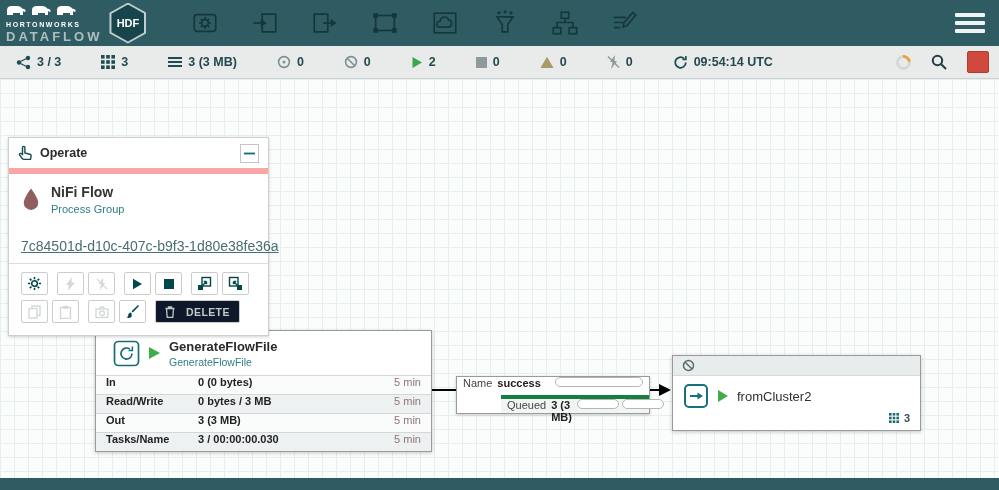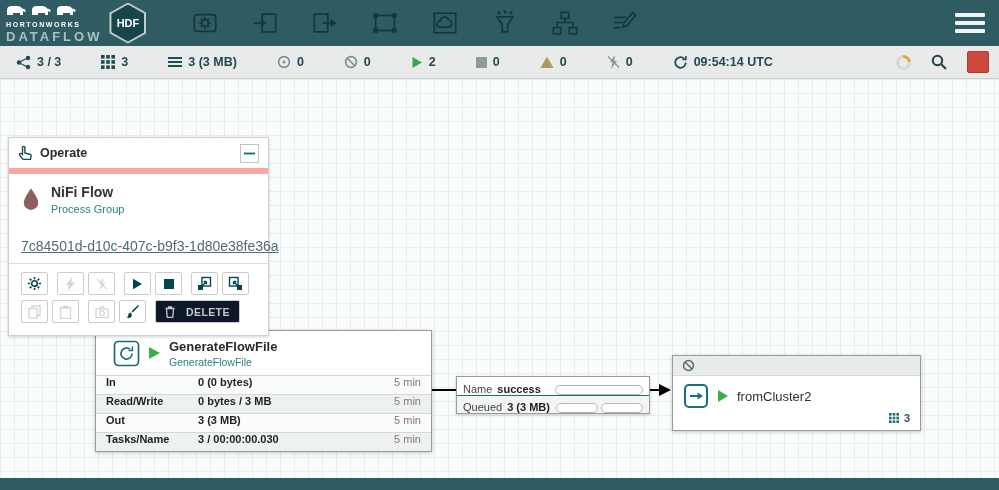--- a/index.html
+++ b/index.html
@@ -81,22 +81,22 @@
   .srow { display:flex; height:19px; padding:0 10px; border-top:1px solid #d6d6d6; font-size:11px; }
   .srow:nth-child(odd) { background:#fafbfb; }
   .srow:nth-child(even){ background:#eef1f1; }
   .slabel { width:92px; font-weight:bold; color:#222; }
   .sval { font-weight:bold; color:#222; }
   .swin { margin-left:auto; color:#8e7676; }
 
   
   .clabel { position:absolute; left:456px; top:297px; width:194px; background:#fff; border:1px solid #9a9a9a;
             box-shadow:0 1px 3px rgba(0,0,0,.2); z-index:2; cursor:pointer; }
-  .crow { display:flex; align-items:flex-end; height:18px; padding:0 6px; gap:5px; font-size:11px; }
-  .crow + .crow { border-top:1px solid #15803d; background:#f3f5f5; }
+  .crow { display:flex; align-items:flex-start; height:18px; padding:0 6px; gap:5px; font-size:11px; }
+  .crow + .crow { border-top:4px solid #15803d; background:#f3f5f5;margin-left:44px; }
   .cl { color:#444; }
   .cv { font-weight:bold; color:#222; }
   .cbars { margin-left:auto; display:flex; gap:3px; }
   .bar { height:10px; border:1px solid #b5b5b5; border-radius:5px; background:#fff; }
   .bar-l { width:88px; } .bar-s { width:42px; }
 
   
   .port { position:absolute; left:672px; top:276px; width:249px; background:#fff; border:1px solid #9a9a9a;
           box-shadow:0 1px 4px rgba(0,0,0,.22); z-index:2; cursor:pointer; }
   .port-strip { height:20px; background:#e8ecec; border-bottom:1px solid #d5d9d9; display:flex; align-items:center;

